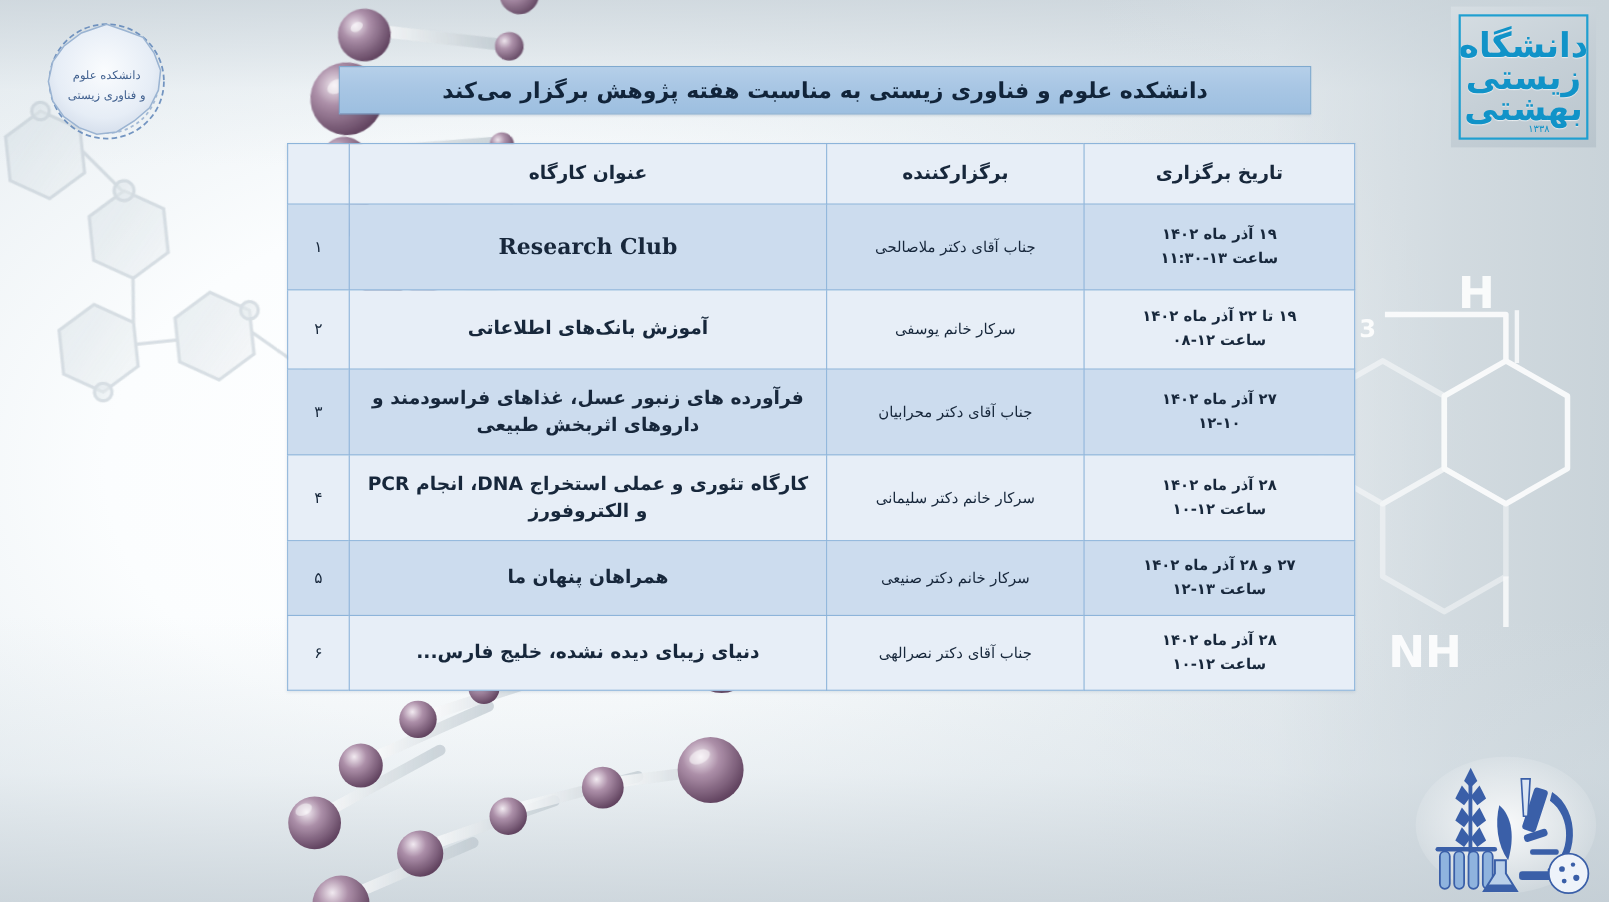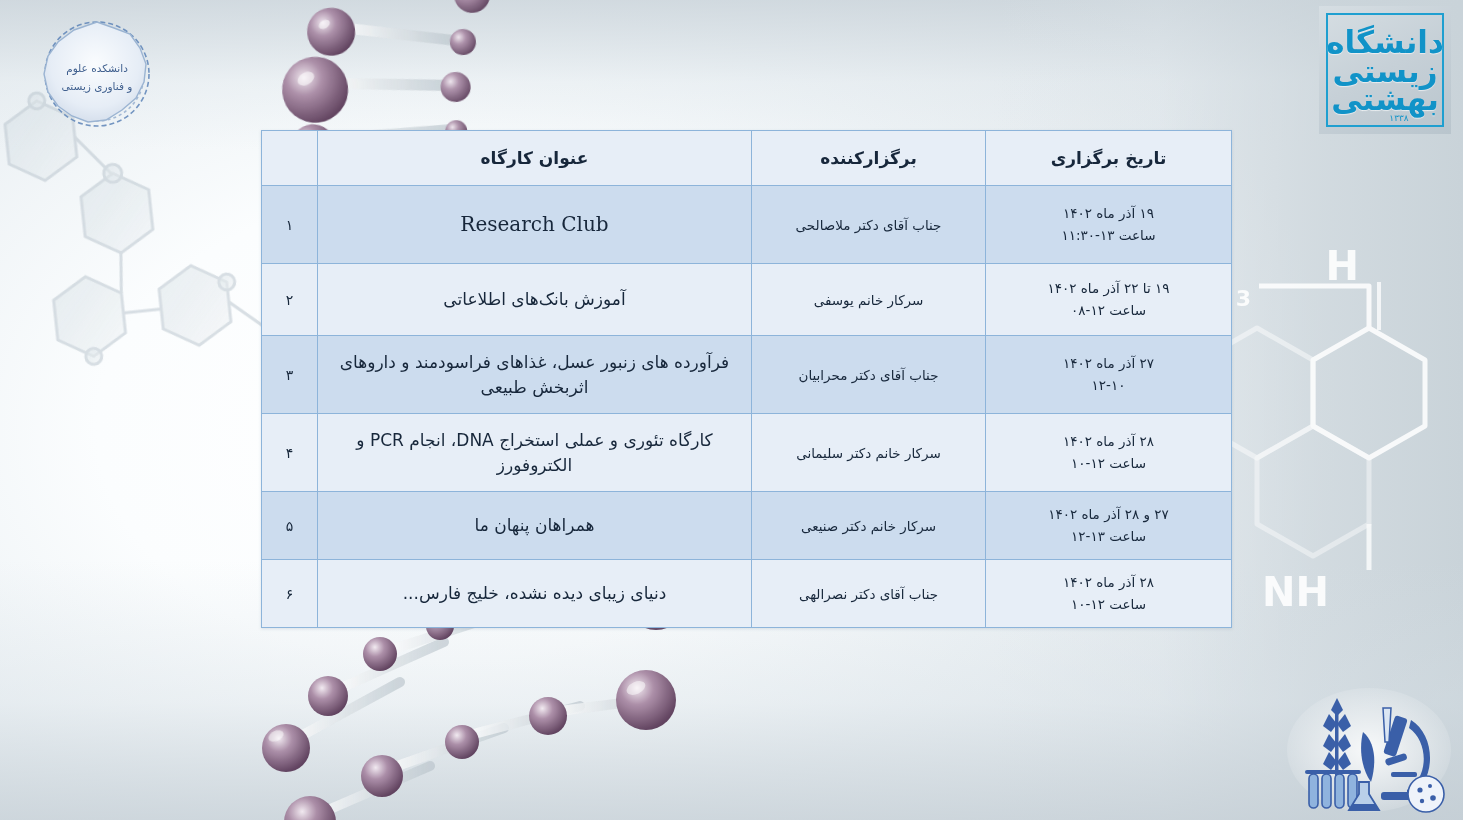--- a/index.html
+++ b/index.html
@@ -170,36 +170,36 @@
 
   table.schedule tbody tr.odd td  { background: #ccdcee; }
   table.schedule tbody tr.even td { background: #e7eef7; }
 
   td.cell-idx {
     font-size: 14px;
     font-weight: 400;
   }
   td.cell-title {
     font-size: 17px;
-    font-weight: 400;
+    font-weight: 700;
     line-height: 1.42;
     padding: 6px 10px;
   }
   td.cell-title.latin {
     font-family: "DejaVu Serif", "Liberation Serif", serif;
     font-size: 20px;
   }
   td.cell-org {
     font-size: 13.5px;
     font-weight: 400;
     padding: 5px 6px;
   }
   td.cell-date {
     font-size: 13.5px;
-    font-weight: 400;
+    font-weight: 700;
     line-height: 1.62;
     padding: 6px 6px;
   }
   .row-h-tall { height: 78px; }
   .row-h-mid  { height: 72px; }
   .row-h-std  { height: 68px; }
 
   
   .footer-banner {
     position: absolute;
@@ -466,20 +466,23 @@
       <g>
         <circle cx="141" cy="108" r="18" fill="#eef3fa" stroke="#3a5fa8" stroke-width="1.6"></circle>
         <circle cx="135" cy="104" r="2.6" fill="#3a5fa8"></circle>
         <circle cx="145" cy="100" r="2" fill="#3a5fa8"></circle>
         <circle cx="148" cy="112" r="2.8" fill="#3a5fa8"></circle>
         <circle cx="137" cy="115" r="2.2" fill="#3a5fa8"></circle>
       </g>
     </svg>
   </div>
 
+  <div class="header-banner">
+    <div class="txt">دانشکده علوم و فناوری زیستی به مناسبت هفته پژوهش برگزار می‌کند</div>
+  </div>
 
   <div class="table-wrap">
     <table class="schedule">
       <colgroup>
         <col class="c-date">
           <col class="c-org">
           <col class="c-title">
           <col class="c-idx">
       </colgroup>
       <thead>

